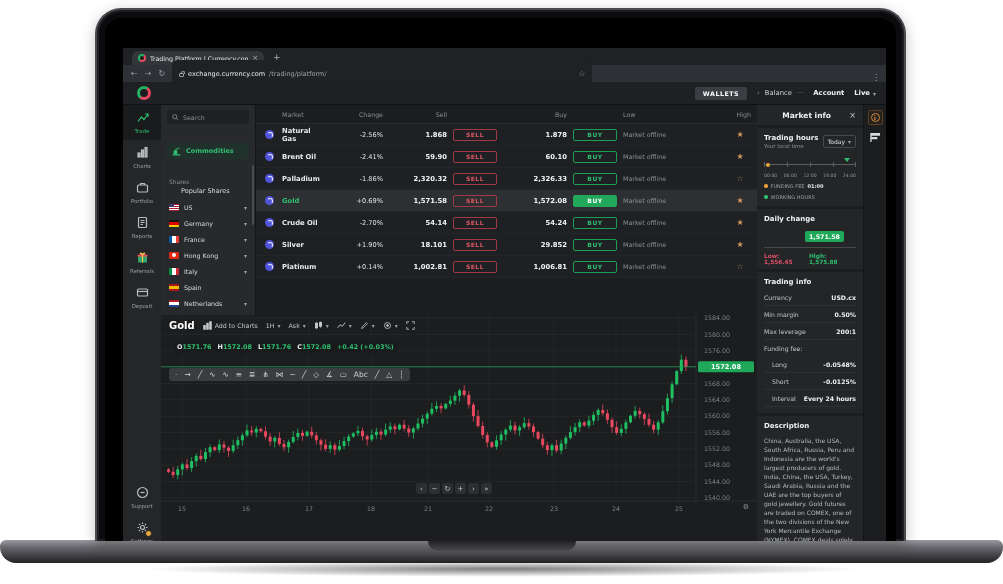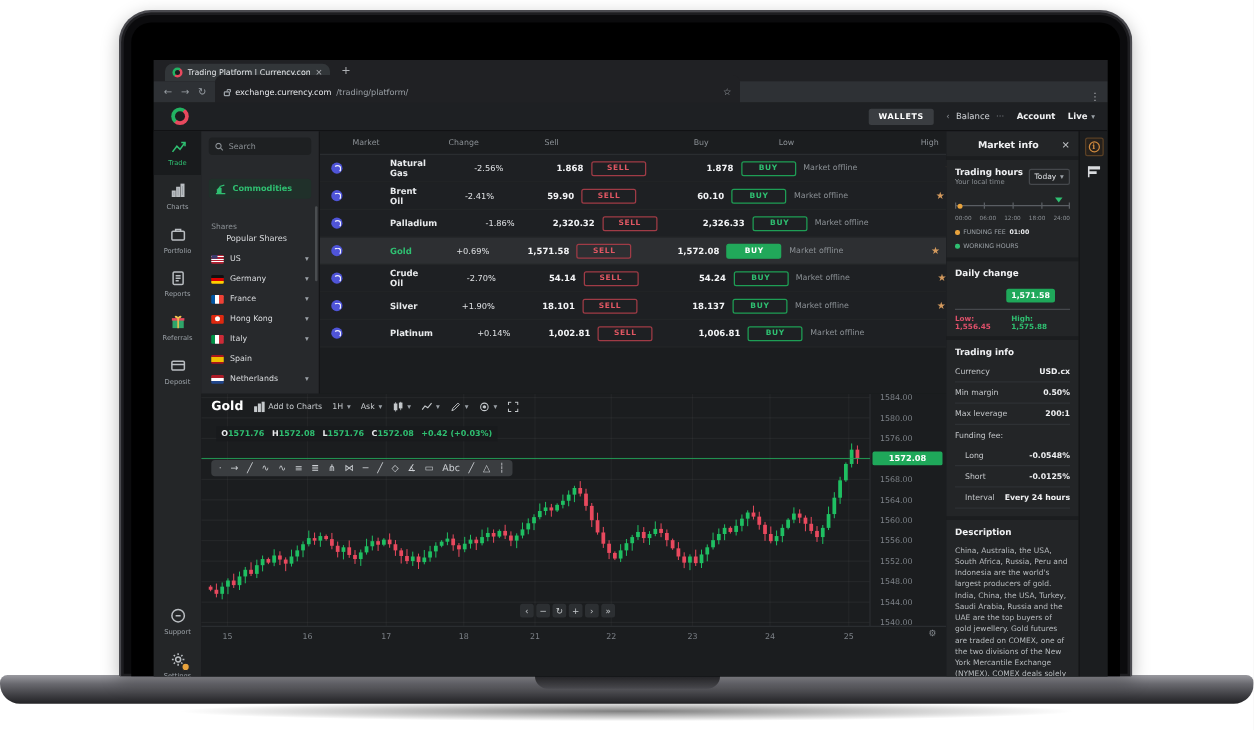--- a/index.html
+++ b/index.html
@@ -91,21 +91,21 @@
   
   .mkt { position:absolute; left:133px; top:57px; width:501px; height:210px; background:#1b1d1f; }
   .mkt-head { display:grid; grid-template-columns:26px 1fr 62px 64px 56px 64px 56px 100px 34px; height:19px; align-items:center;
               color:#8b9095; font-size:6.3px; border-bottom:1px solid #2a2d30; }
   .mkt-row { display:grid; grid-template-columns:26px 1fr 62px 64px 56px 64px 56px 100px 34px; height:22px; align-items:center;
              border-bottom:1px solid #232527; background:#1e2023; }
   .mkt-row.selected { background:#2d2f32; }
   .cell-r { text-align:right; }
   .lev { width:9px; height:9px; border-radius:50%; background:#4f54d8; margin-left:9px; position:relative; }
   .lev::after { content:""; position:absolute; left:2px; top:2px; width:4px; height:4px; border-radius:50%; border:1px solid rgba(255,255,255,.9); border-left-color:transparent; border-bottom-color:transparent; }
-  .m-name { color:#e8eaec; font-size:6.8px; font-weight:bold;margin-left:30px; }
+  .m-name { color:#e8eaec; font-size:6.8px; font-weight:bold; }
   .mkt-row.selected .m-name { color:#2fbf71; }
   .m-change { color:#dfe1e4; font-size:6.6px; }
   .m-px { color:#f2f3f5; font-size:6.8px; font-weight:bold; }
   .btn-sell, .btn-buy { width:44px; height:12px; margin:0 auto; border-radius:2px; display:flex; align-items:center; justify-content:center;
               font-size:6px; font-weight:bold; letter-spacing:.5px; }
   .btn-sell { border:1px solid #a03b46; color:#e05763; }
   .btn-buy { border:1px solid #1e9e55; color:#2fbf71; }
   .mkt-row.selected .btn-buy { background:#21a85a; border-color:#21a85a; color:#fff; }
   .m-status { color:#8b9095; font-size:6.3px; }
   .star { font-size:8px; text-align:center; color:#8a7a64; }
@@ -429,21 +429,21 @@
                 <span class="m-status">Market offline</span>
                 <span class="star filled"></span>
               </div>
 
               <div class="mkt-row">
                 <span class="lev"></span>
                 <span class="m-name">Silver</span>
                 <span class="m-change cell-r">+1.90%</span>
                 <span class="m-px cell-r">18.101</span>
                 <span class="btn-sell">SELL</span>
-                <span class="m-px cell-r">18.137</span>
+                <span class="m-px cell-r">29.852</span>
                 <span class="btn-buy">BUY</span>
                 <span class="m-status">Market offline</span>
                 <span class="star filled"></span>
               </div>
 
               <div class="mkt-row">
                 <span class="lev"></span>
                 <span class="m-name">Platinum</span>
                 <span class="m-change cell-r">+0.14%</span>
                 <span class="m-px cell-r">1,002.81</span>

